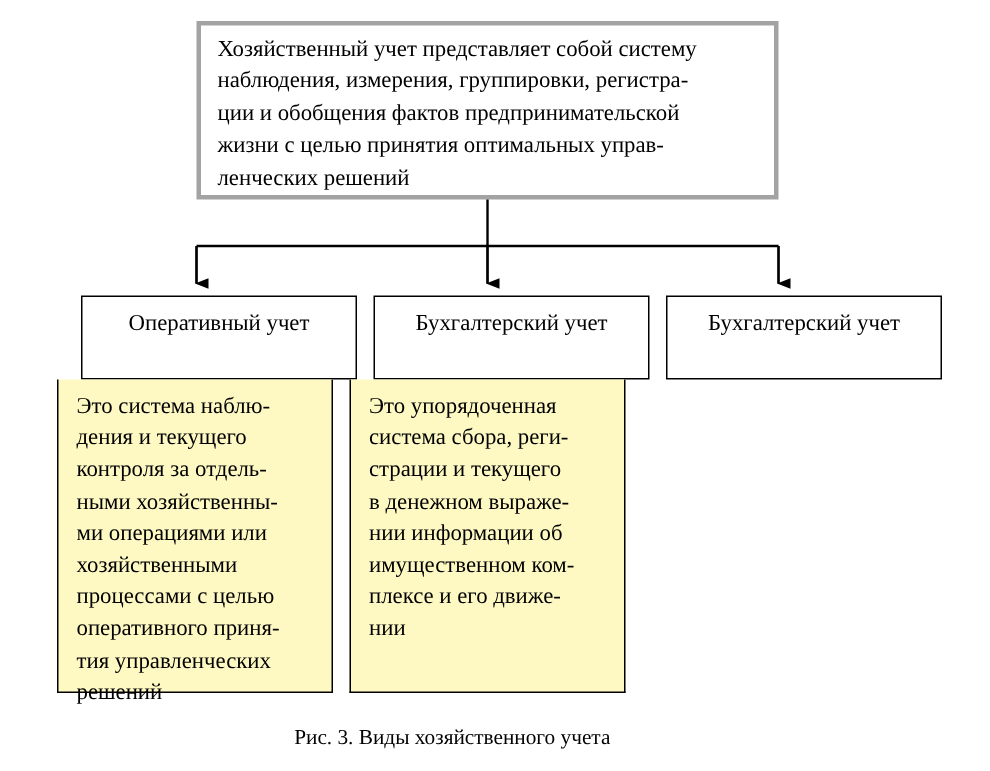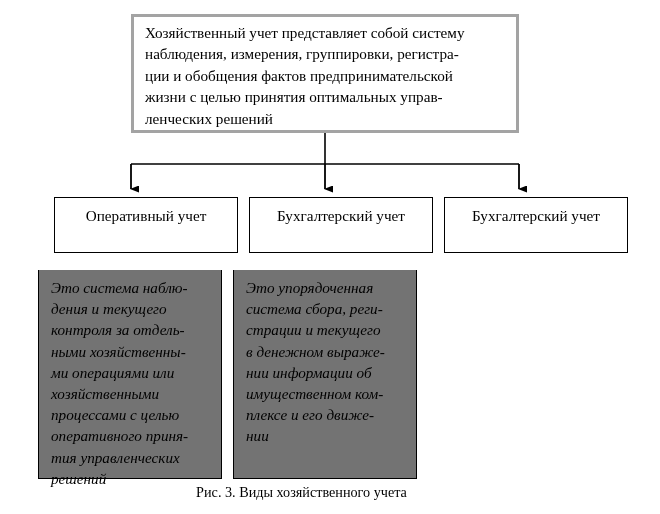--- a/index.html
+++ b/index.html
@@ -92,28 +92,27 @@
     right: 0;
     top: 8px;
     text-align: center;
     font-size: 15.2px;
     line-height: 19px;
   }
 
   .col-body {
     position: absolute;
     left: 0;
-    top: 73px;
+    top: 56px;
     width: 100%;
     height: 209px;
     border: 1px solid #000000;
     border-top: none;
     box-sizing: border-box;
-    background: #737373;
-    font-style: italic;
+    background: #fef9c3;
   }
   .col-body .body-text {
     position: absolute;
     left: 12px;
     top: 7px;
     width: 162px;
     font-size: 15.2px;
     line-height: 21.2px;
     text-align: left;
     white-space: pre-line;

